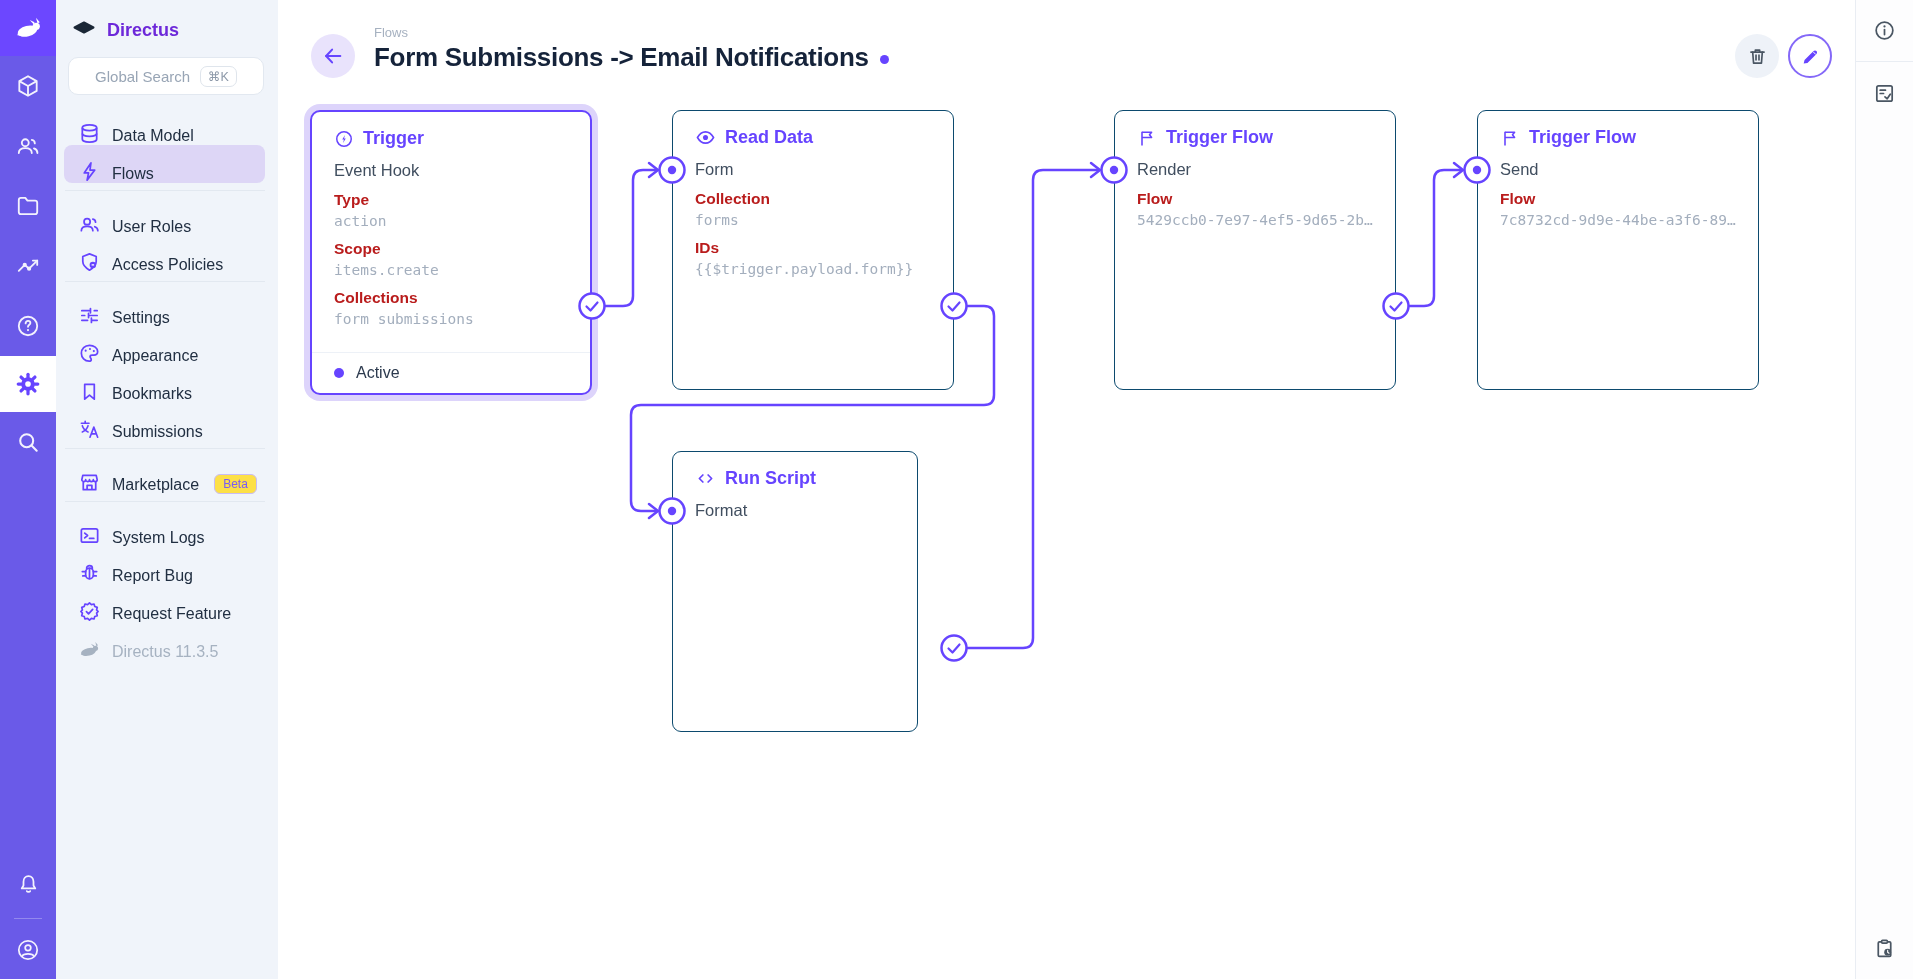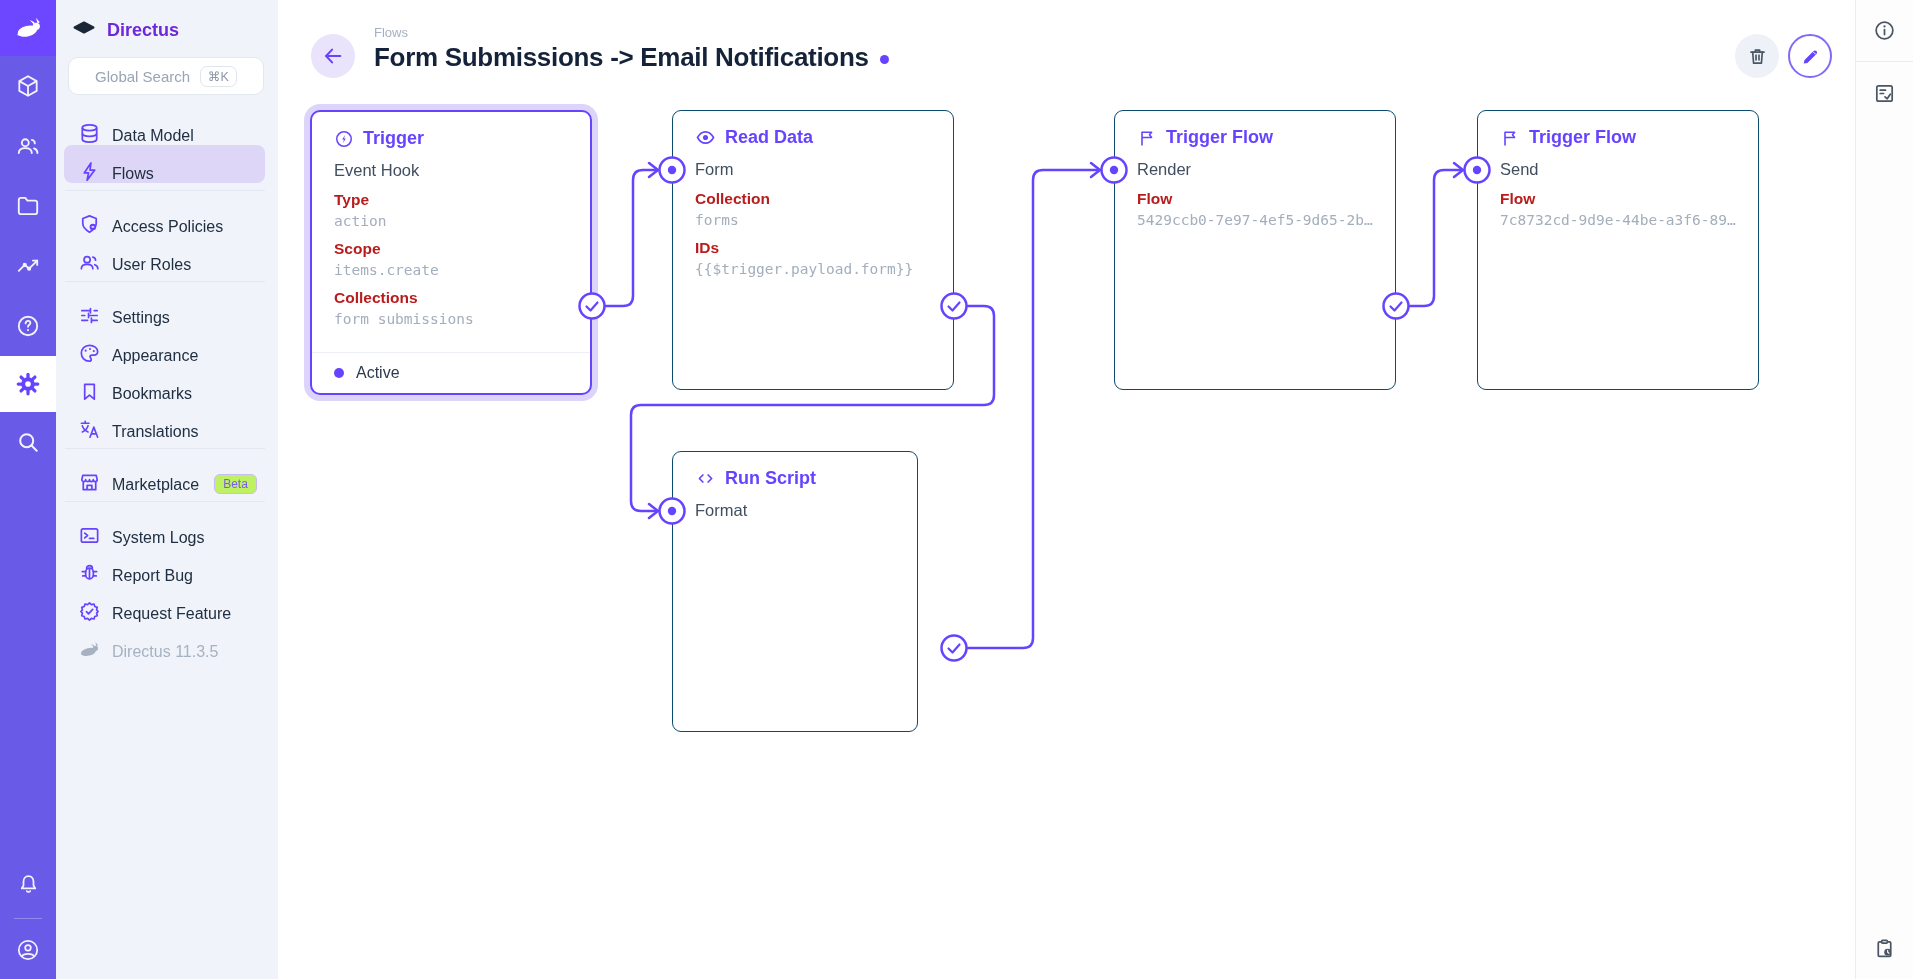--- a/index.html
+++ b/index.html
@@ -26,21 +26,21 @@
     border-radius:10px; display:flex; align-items:center; justify-content:center; gap:10px; cursor:text; }
   .search-ph { font-size:15px; color:#98a5b5; }
   .kbd { font-size:12.5px; color:#8d99a9; border:1px solid #dfe5ec; border-radius:7px; padding:2px 7px; background:#fff; }
   .nav { margin-top:12px; }
   .nav-item { height:38px; display:flex; align-items:flex-end; gap:11px; padding:0 0 0 14px; margin:0 13px 0 8px;
     border-radius:8px; cursor:pointer; }
   .nav-item .lbl { font-size:16px; font-weight:500; color:#212f42; white-space:nowrap; }
   .nav-item.active { background:#ddd6f6; }
   .nav-item.muted .lbl { color:#a6b2c1; }
   .nav-divider { height:1px; background:#e2e8f0; margin:7px 13px 7px 9px; }
-  .beta-badge { font-size:12px; color:#7a5af5; border:1px solid #c9bcf5; background:#bef264;
+  .beta-badge { font-size:12px; color:#7a5af5; border:1px solid #c9bcf5; background:#fde047;
     border-radius:6px; padding:2px 8px; margin-left:4px; }
 
   
   .content { position:relative; flex:1; background:#ffffff; }
   .back-btn { position:absolute; left:33px; top:34px; width:44px; height:44px; border-radius:50%;
     background:#e9e3fc; display:flex; align-items:center; justify-content:center; cursor:pointer; }
   .title-block { position:absolute; left:96px; top:25px; }
   .breadcrumb { font-size:13px; font-weight:500; color:#a6b1c0; }
   .title-row { display:flex; align-items:center; gap:11px; margin-top:2px; }
   .page-title { font-size:26px; font-weight:700; color:#15233a; letter-spacing:-.3px; white-space:nowrap; }
@@ -193,35 +193,35 @@
       <div class="nav-item active">
         <svg width="23" height="23" viewBox="0 0 24 24" fill="none" stroke="#6644FF" stroke-width="1.8" stroke-linejoin="round">
           <path d="M13.5 3 L6.5 13.5 H11 L9.5 21 L17.5 10.5 H12.5 Z"></path>
         </svg>
         <span class="lbl">Flows</span>
       </div>
 
       <div class="nav-divider"></div>
 
       <div class="nav-item">
+        <svg width="23" height="23" viewBox="0 0 24 24" fill="none" stroke="#6644FF" stroke-width="1.8" stroke-linecap="round">
+          <circle cx="9.5" cy="9" r="3.2"></circle>
+          <path d="M3.5 18.5 C3.5 15.5 6 14 9.5 14 C13 14 15.5 15.5 15.5 18.5"></path>
+          <path d="M15.5 6.3 C17.2 6.6 18.3 7.9 18.3 9.6 M17.5 14.3 C19.5 15 20.7 16.4 20.7 18.5"></path>
+        </svg>
+        <span class="lbl">User Roles</span>
+      </div>
+
+      <div class="nav-item">
         <svg width="23" height="23" viewBox="0 0 24 24" fill="none" stroke="#6644FF" stroke-width="1.8" stroke-linejoin="round">
           <path d="M12 3 L19 5.8 V11 C19 15.8 12 20 12 20 C12 20 5 15.8 5 11 V5.8 Z"></path>
           <circle cx="15.5" cy="14.5" r="3.4" fill="#6644FF" stroke="none"></circle>
           <path d="M14.2 14.5 H16.8" stroke="#ffffff" stroke-width="1.4"></path>
         </svg>
         <span class="lbl">Access Policies</span>
-      </div>
-
-      <div class="nav-item">
-        <svg width="23" height="23" viewBox="0 0 24 24" fill="none" stroke="#6644FF" stroke-width="1.8" stroke-linecap="round">
-          <circle cx="9.5" cy="9" r="3.2"></circle>
-          <path d="M3.5 18.5 C3.5 15.5 6 14 9.5 14 C13 14 15.5 15.5 15.5 18.5"></path>
-          <path d="M15.5 6.3 C17.2 6.6 18.3 7.9 18.3 9.6 M17.5 14.3 C19.5 15 20.7 16.4 20.7 18.5"></path>
-        </svg>
-        <span class="lbl">User Roles</span>
       </div>
 
       <div class="nav-divider"></div>
 
       <div class="nav-item">
         <svg width="23" height="23" viewBox="0 0 24 24" fill="none" stroke="#6644FF" stroke-width="1.8" stroke-linecap="round">
           <path d="M4 7 H13 M17 7 H20 M13 4.8 V9.2"></path>
           <path d="M4 12 H7 M11 12 H20 M11 9.8 V14.2"></path>
           <path d="M4 17 H10 M14 17 H20 M14 14.8 V19.2"></path>
         </svg>
@@ -244,21 +244,21 @@
         </svg>
         <span class="lbl">Bookmarks</span>
       </div>
 
       <div class="nav-item">
         <svg width="23" height="23" viewBox="0 0 24 24" fill="none" stroke="#6644FF" stroke-width="1.7" stroke-linecap="round" stroke-linejoin="round">
           <path d="M3.5 5.5 H11.5 M7.5 3.5 V5.5"></path>
           <path d="M4.5 8 C5.5 11 8 13.5 10.5 14.5 M10.5 8 C9.5 11 7 13.5 4.5 14.5"></path>
           <path d="M12.5 20 L16.5 9.5 L20.5 20 M13.9 16.6 H19.1"></path>
         </svg>
-        <span class="lbl">Translations</span>
+        <span class="lbl">Submissions</span>
       </div>
 
       <div class="nav-divider"></div>
 
       <div class="nav-item">
         <svg width="23" height="23" viewBox="0 0 24 24" fill="none" stroke="#6644FF" stroke-width="1.8" stroke-linejoin="round">
           <path d="M4 9 L5 4.5 H19 L20 9 C20 10.1 19.1 11 18 11 C16.9 11 16 10.1 16 9 C16 10.1 15.1 11 14 11 C12.9 11 12 10.1 12 9 C12 10.1 11.1 11 10 11 C8.9 11 8 10.1 8 9 C8 10.1 7.1 11 6 11 C4.9 11 4 10.1 4 9 Z"></path>
           <path d="M5.5 11.5 V19.5 H18.5 V11.5 M9.5 19.5 V15 H14.5 V19.5"></path>
         </svg>
         <span class="lbl">Marketplace</span>

